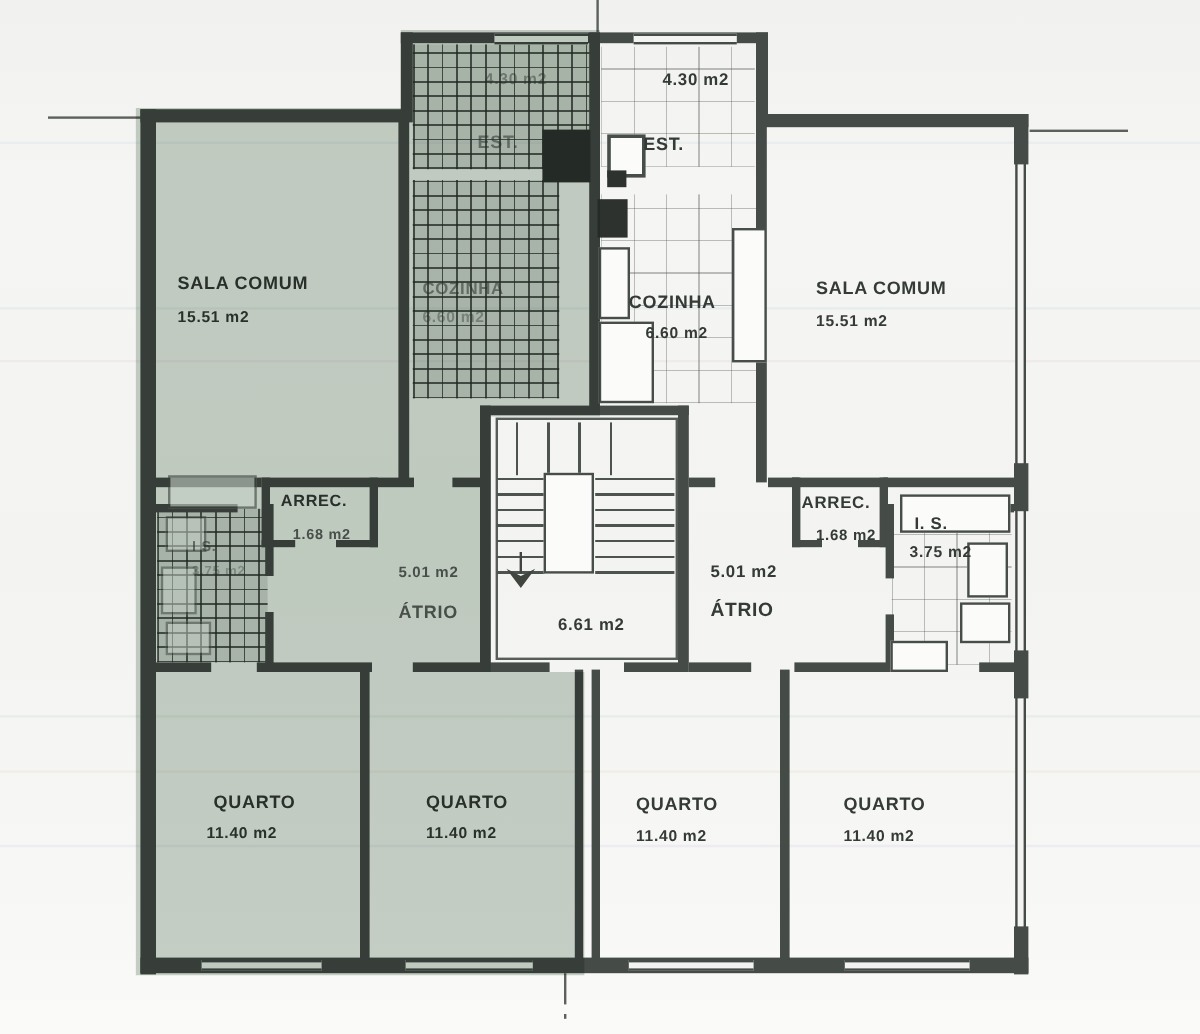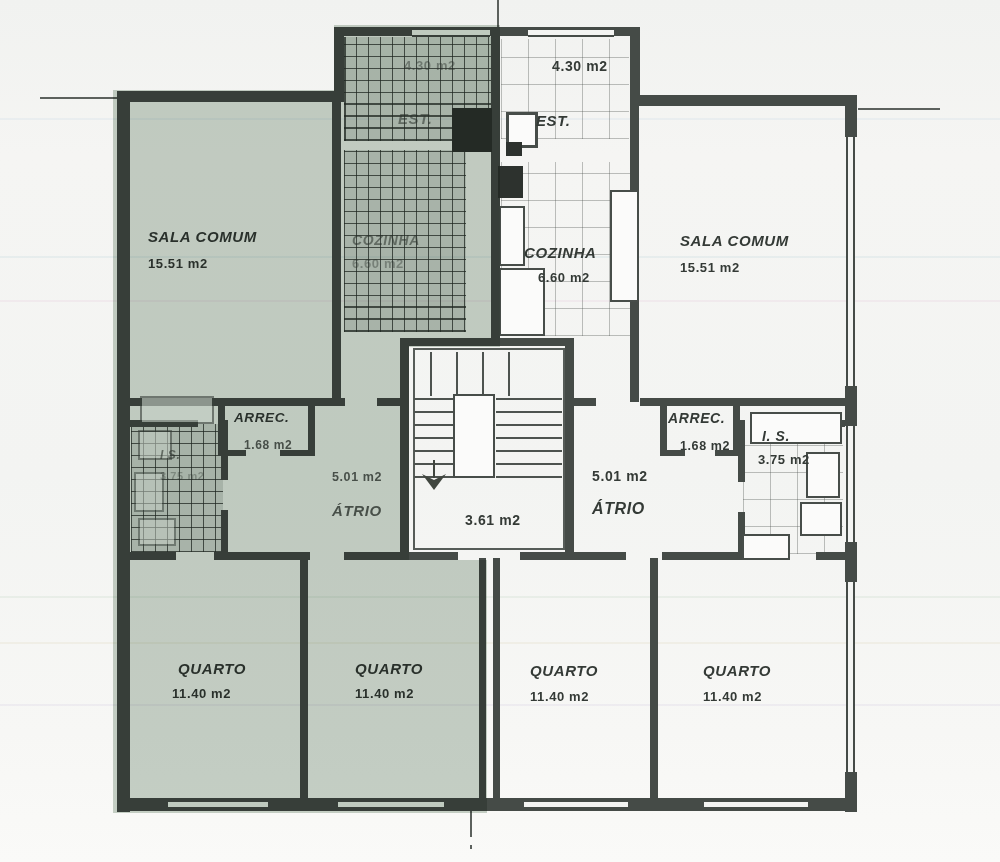--- a/index.html
+++ b/index.html
@@ -22,21 +22,21 @@
     background-image:
       repeating-linear-gradient(0deg, rgba(75,80,76,.35) 0 1px, transparent 1px 27px),
       repeating-linear-gradient(90deg, rgba(75,80,76,.35) 0 1px, transparent 1px 27px);}
   .fixture{position:absolute;background:#fbfbfa;border:2px solid #474d49;}
   .dark-box{position:absolute;background:#2d322e;}
   .treads-h{position:absolute;
     background-image:repeating-linear-gradient(180deg,#4d534f 0 2px, transparent 2px 13px);}
   .treads-v{position:absolute;
     background-image:repeating-linear-gradient(90deg,#4d534f 0 2px, transparent 2px 26px);}
   .label{position:absolute;color:#343a36;font-weight:700;letter-spacing:.6px;}
-  .rname{font-size:15px;font-style:italic;}
+  .rname{font-size:15px;}
   .rarea{font-size:13px;}
   .overlay{
     position:absolute;left:0;top:0;width:1000px;height:862px;
     background:rgba(156,174,159,.55);
     mix-blend-mode:multiply;pointer-events:none;
     clip-path:polygon(113px 90px,334px 90px,334px 25px,500px 25px,500px 347px,409px 347px,409px 560px,487px 560px,487px 813px,113px 813px);
   }
   .streak{position:absolute;left:0;width:1000px;height:2px;pointer-events:none;}
 </style>
 </head>
@@ -222,21 +222,21 @@
     <div class="rarea" style="font-size:12.5px">5.01 m2</div>
     <div class="rname" style="margin-top:18px">ÁTRIO</div>
   </div>
 
   <div class="label" style="left:592px;top:468px">
     <div class="rarea" style="font-size:14px">5.01 m2</div>
     <div class="rname" style="margin-top:16px;font-size:16px">ÁTRIO</div>
   </div>
 
   <div class="label" style="left:465px;top:512px">
-    <div class="rarea" style="font-size:14px">3.61 m2</div>
+    <div class="rarea" style="font-size:14px">6.61 m2</div>
   </div>
 
   <div class="label" style="left:178px;top:660px">
     <div class="rname">QUARTO</div>
     <div class="rarea" style="margin-top:9px;margin-left:-6px">11.40 m2</div>
   </div>
 
   <div class="label" style="left:355px;top:660px">
     <div class="rname">QUARTO</div>
     <div class="rarea" style="margin-top:9px">11.40 m2</div>

